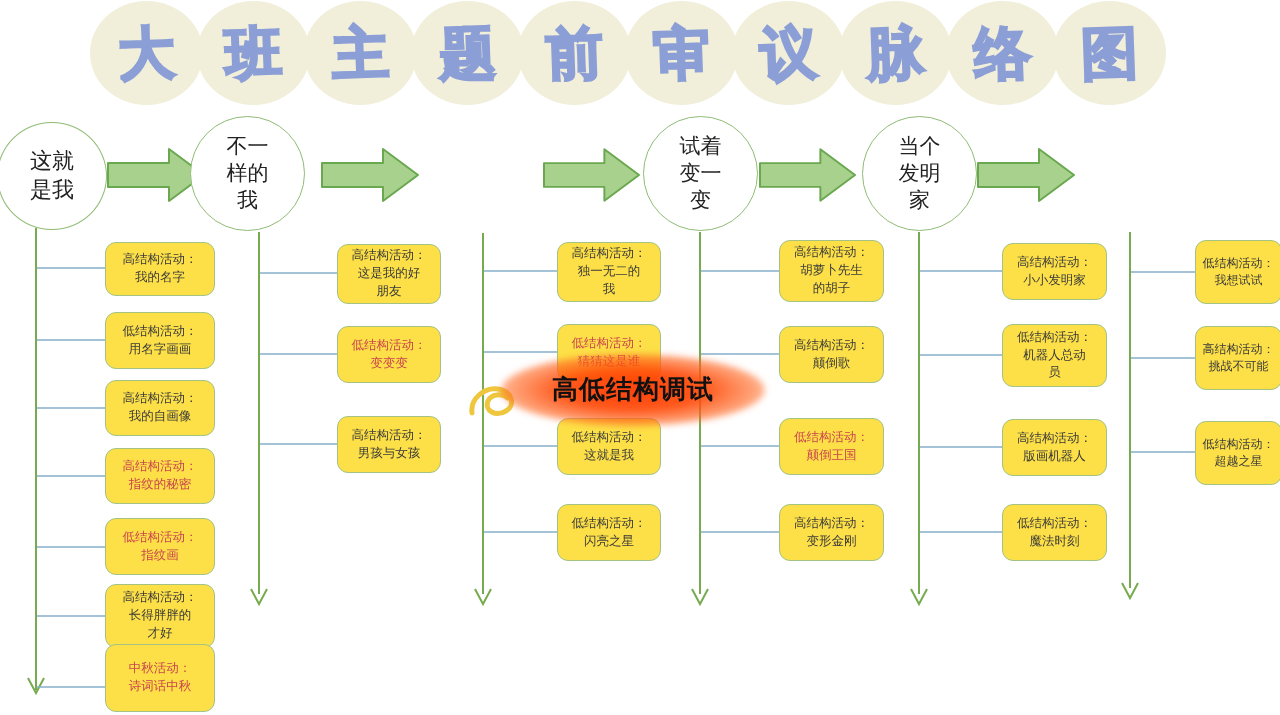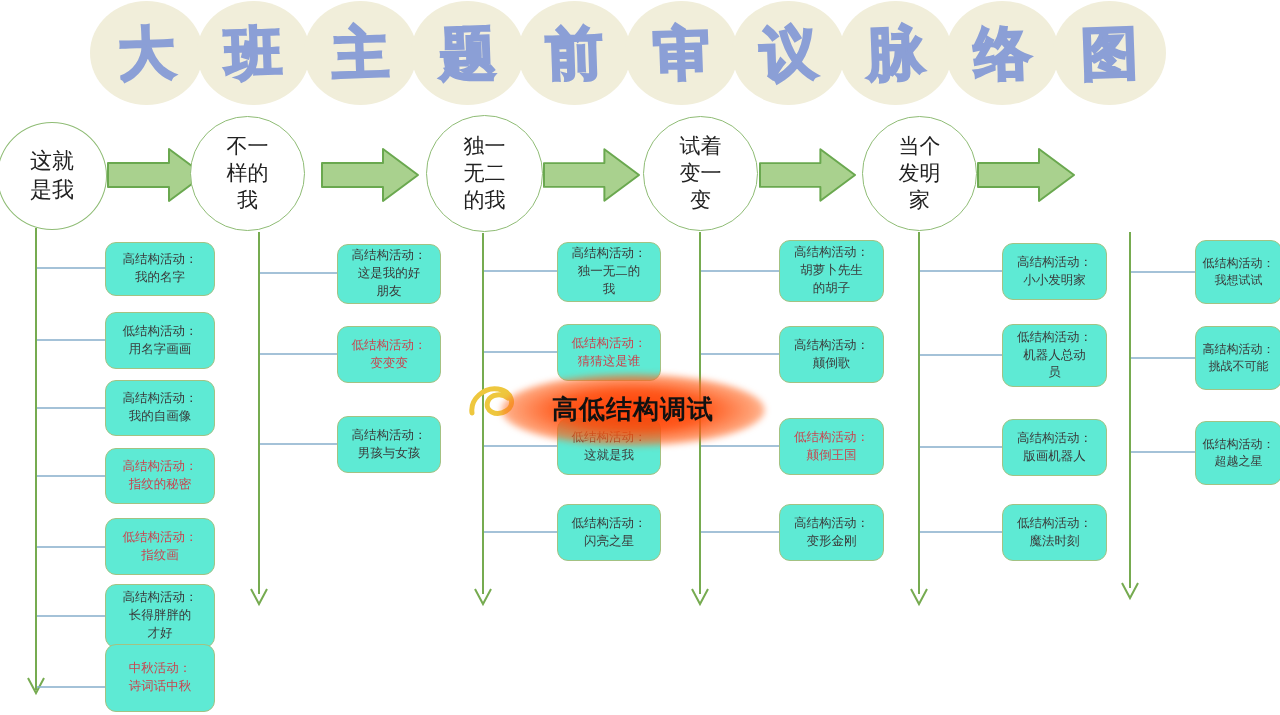--- a/index.html
+++ b/index.html
@@ -31,30 +31,30 @@
   .c3{left:426px;top:115px;width:117px;height:117px;font-size:21px;}
   .c4{left:643px;top:116px;width:115px;height:115px;font-size:21px;}
   .c5{left:862px;top:116px;width:115px;height:115px;font-size:21px;}
   .c6{left:1083px;top:116px;width:115px;height:115px;font-size:21px;}
   
   .stage-arrow{position:absolute;z-index:1;}
   
   #tree-lines{position:absolute;left:0;top:0;z-index:1;}
   
   .box{
-    position:absolute;background:#5eead4;border:1.5px solid #a3c283;border-radius:11px;
+    position:absolute;background:#fde047;border:1.5px solid #a3c283;border-radius:11px;
     display:flex;align-items:center;justify-content:center;text-align:center;
     font-family:"Liberation Serif",serif;font-size:12.5px;line-height:1.42;
     color:#3a3a3a;white-space:pre-line;box-sizing:border-box;padding:2px 3px;z-index:2;
   }
   .box.red{color:#c9444f;}
   .box.narrow{font-size:12px;}
   
   .annotation{
-    position:absolute;left:543px;top:392px;width:180px;height:34px;z-index:3;
+    position:absolute;left:543px;top:372px;width:180px;height:34px;z-index:3;
     display:flex;align-items:center;justify-content:center;
   }
   .annotation .glow{
     position:absolute;left:-42px;top:-18px;right:-42px;bottom:-20px;border-radius:50%;
     background:radial-gradient(ellipse at center,
       rgba(255,58,0,0.96) 0%, rgba(255,74,8,0.92) 38%,
       rgba(255,106,36,0.60) 66%, rgba(255,140,80,0) 84%);
     filter:blur(3px);
   }
   .annotation .ann-text{
@@ -159,23 +159,20 @@
     </svg>
   <svg class="stage-arrow" style="left:977px;top:146px" width="100" height="58" viewBox="0 0 100 58">
       <polygon points="1,17 62,17 62,3 97,29 62,55 62,41 1,41" fill="#a9d18e" stroke="#6aa84f" stroke-width="2" stroke-linejoin="round"></polygon>
     </svg>
 
   <div class="stage-circle c1">这就
 是我</div>
   <div class="stage-circle c2">不一
 样的
 我</div>
-  <div class="stage-circle c3">独一
-无二
-的我</div>
   <div class="stage-circle c4">试着
 变一
 变</div>
   <div class="stage-circle c5">当个
 发明
 家</div>
 
   <div class="box" style="left:105px;top:242px;width:110px;height:54px">高结构活动：
 我的名字</div>
   <div class="box" style="left:105px;top:312px;width:110px;height:57px">低结构活动：

